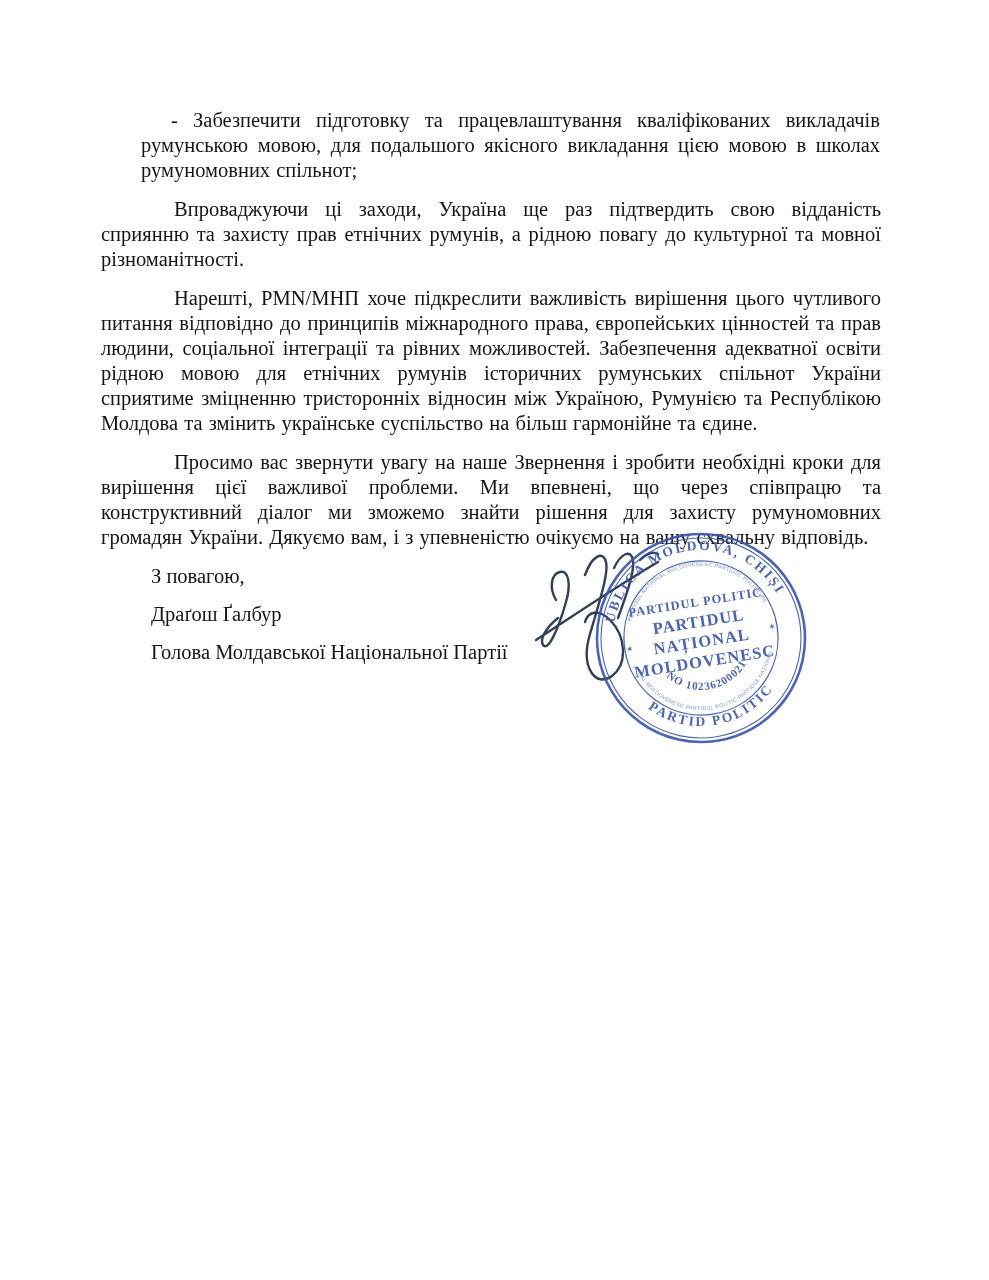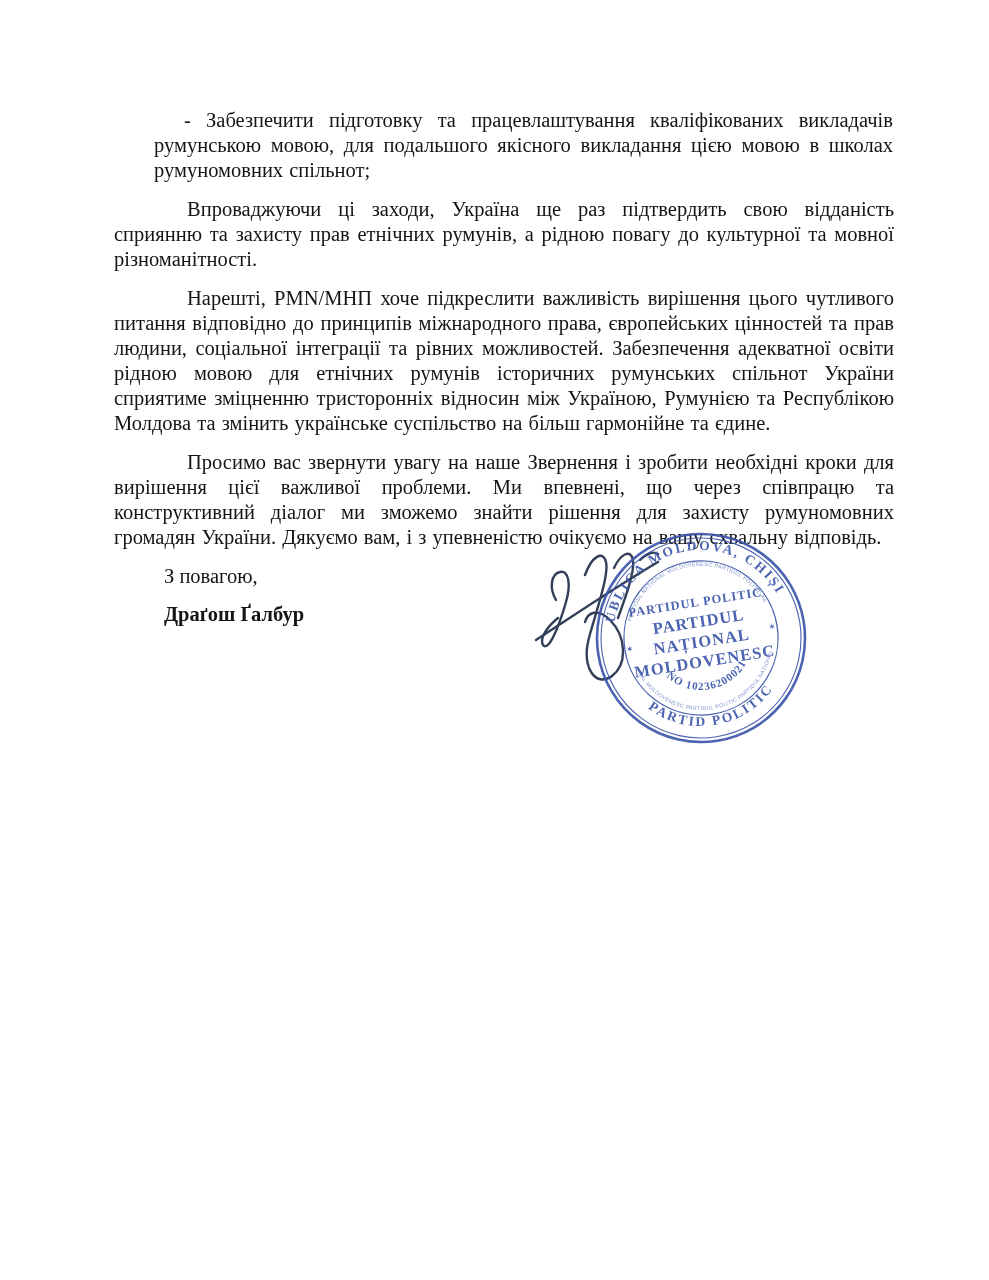--- a/index.html
+++ b/index.html
@@ -9,21 +9,21 @@
     width: 989px;
     height: 1280px;
     background: #ffffff;
     margin: 0 auto;
     font-family: "Liberation Serif", serif;
     color: #141414;
     overflow: hidden;
   }
   .content {
     position: absolute;
-    left: 114px;
+    left: 101px;
     top: 108px;
     width: 780px;
   }
   .para {
     font-size: 20.5px;
     line-height: 25px;
     text-align: justify;
     text-indent: 73px;
     margin-bottom: 14px;
     word-spacing: 1px;
@@ -34,21 +34,21 @@
     text-indent: 30px;
   }
   .closing {
     margin-left: 50px;
     font-size: 20.5px;
   }
   .closing p {
     line-height: 25px;
     margin-bottom: 13px;
   }
-  .closing .signer-name { font-weight: bold; }
+  .closing .signer-name { font-weight: normal; }
   .stamp-wrap {
     position: absolute;
     left: 590px;
     top: 527px;
     width: 222px;
     height: 222px;
     opacity: 0.92;
   }
   .stamp-wrap svg { width: 100%; height: 100%; }
   .signature-wrap {
@@ -98,20 +98,21 @@
 
   <div class="content">
     <p class="para bullet">- Забезпечити підготовку та працевлаштування кваліфікованих викладачів румунською мовою, для подальшого якісного викладання цією мовою в школах румуномовних спільнот;</p>
     <p class="para">Впроваджуючи ці заходи, Україна ще раз підтвердить свою відданість сприянню та захисту прав етнічних румунів, а рідною повагу до культурної та мовної різноманітності.</p>
     <p class="para">Нарешті, PMN/МНП хоче підкреслити важливість вирішення цього чутливого питання відповідно до принципів міжнародного права, європейських цінностей та прав людини, соціальної інтеграції та рівних можливостей. Забезпечення адекватної освіти рідною мовою для етнічних румунів історичних румунських спільнот України сприятиме зміцненню тристоронніх відносин між Україною, Румунією та Республікою Молдова та змінить українське суспільство на більш гармонійне та єдине.</p>
     <p class="para">Просимо вас звернути увагу на наше Звернення і зробити необхідні кроки для вирішення цієї важливої проблеми. Ми впевнені, що через співпрацю та конструктивний діалог ми зможемо знайти рішення для захисту румуномовних громадян України. Дякуємо вам, і з упевненістю очікуємо на вашу схвальну відповідь.</p>
 
     <div class="closing">
       <p class="salutation">З повагою,</p>
       <p class="signer-name">Драґош Ґалбур</p>
+      <p class="signer-title">Голова Молдавської Національної Партії</p>
     </div>
   </div>
 
   <div class="signature-wrap">
     <svg viewBox="0 0 160 175">
       <g fill="none" stroke="#28354f" stroke-width="2.4" stroke-linecap="round" stroke-linejoin="round" opacity="0.95">
         <path d="M 16 102 C 50 80, 94 50, 138 24"></path>
         <path d="M 36 62 C 29 50, 31 36, 40 34 C 49 32, 51 47, 46 64 C 38 92, 28 114, 23 107 C 19 100, 28 88, 38 80"></path>
         <path d="M 65 37 C 72 18, 83 12, 86 24 C 89 36, 78 68, 70 96 C 60 130, 76 150, 92 138 C 108 126, 106 98, 90 82 C 78 70, 68 74, 65 84"></path>
         <path d="M 94 30 C 101 15, 111 11, 113 22 C 115 33, 106 58, 98 80"></path>

